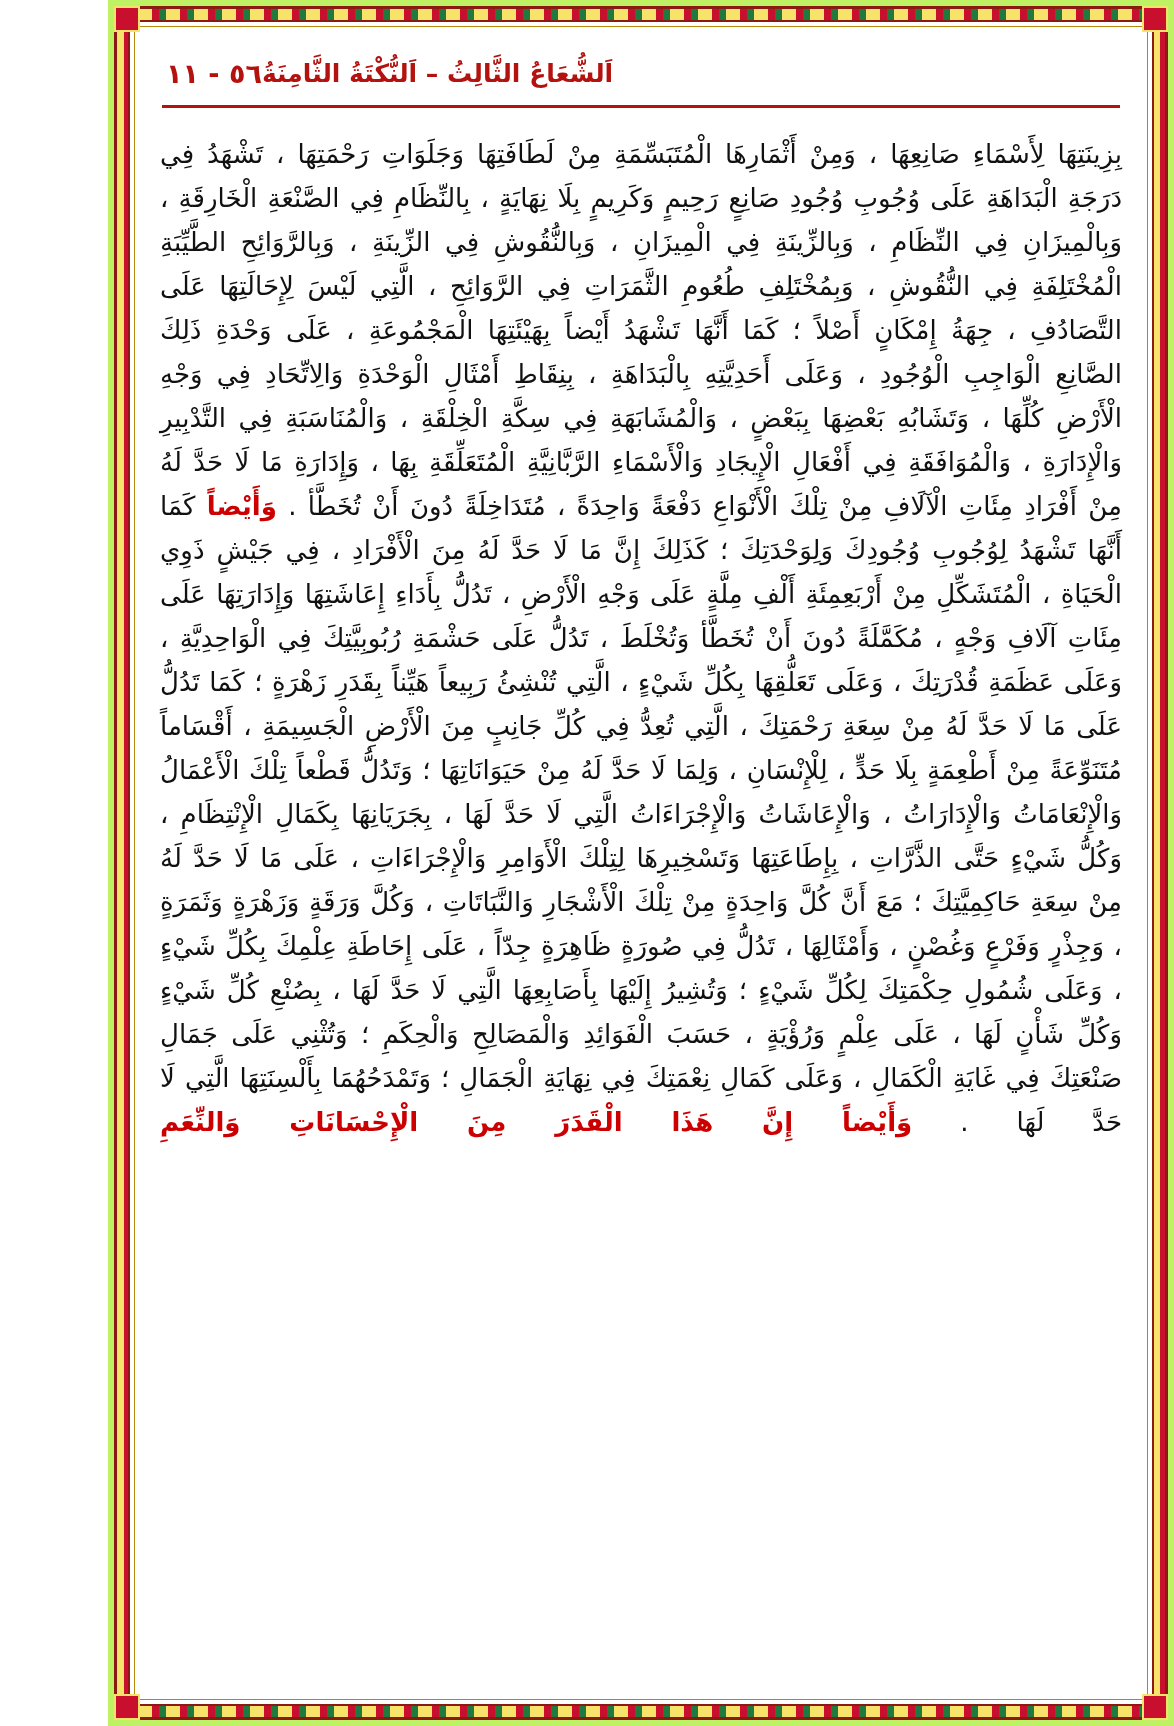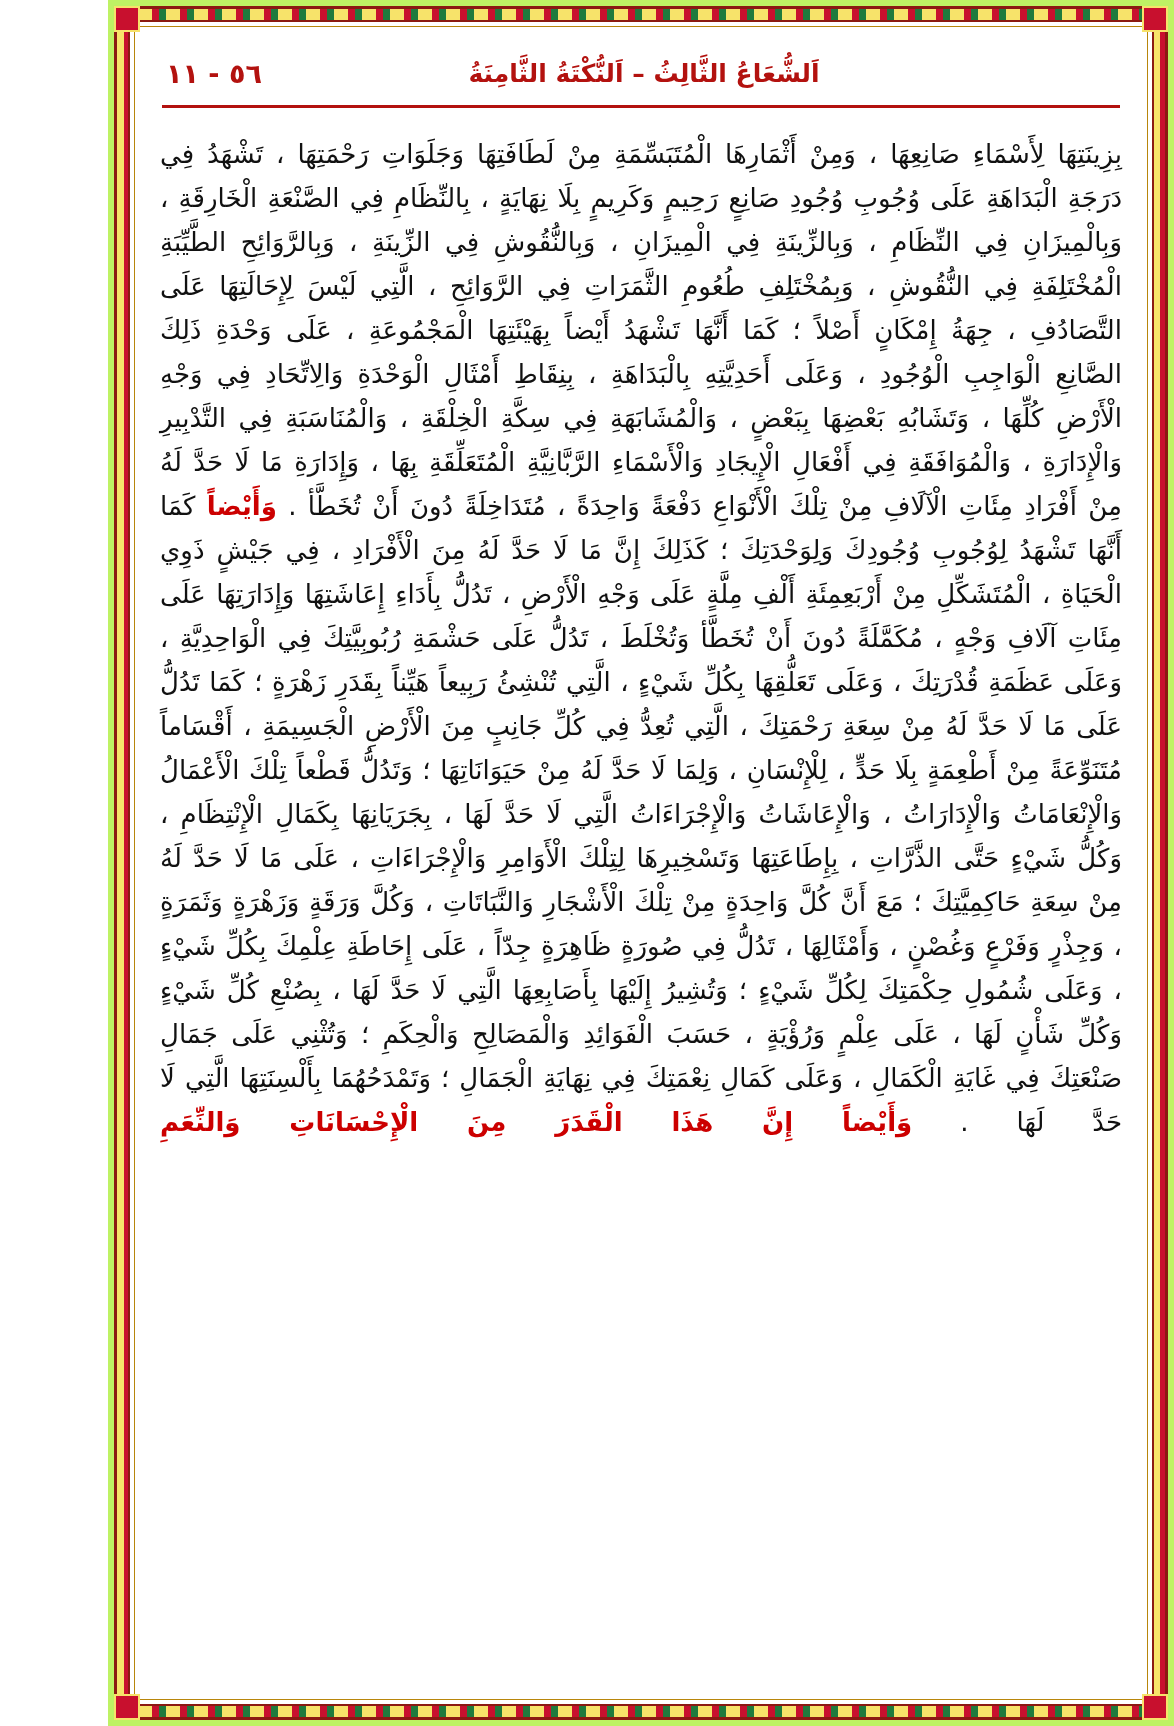--- a/index.html
+++ b/index.html
@@ -64,21 +64,21 @@
     color: #b3120f;
     font-size: 27px;
     font-weight: bold;
     letter-spacing: 1px;
     white-space: nowrap;
   }
   .header-title {
     color: #b3120f;
     font-size: 25px;
     font-weight: bold;
-    text-align: center;
+    text-align: left;
     flex: 1;
     padding-right: 90px;
     white-space: nowrap;
   }
   .header-rule {
     margin: 12px 2px 0 2px;
     height: 3px;
     background: #b3120f;
   }
   .body-text {

